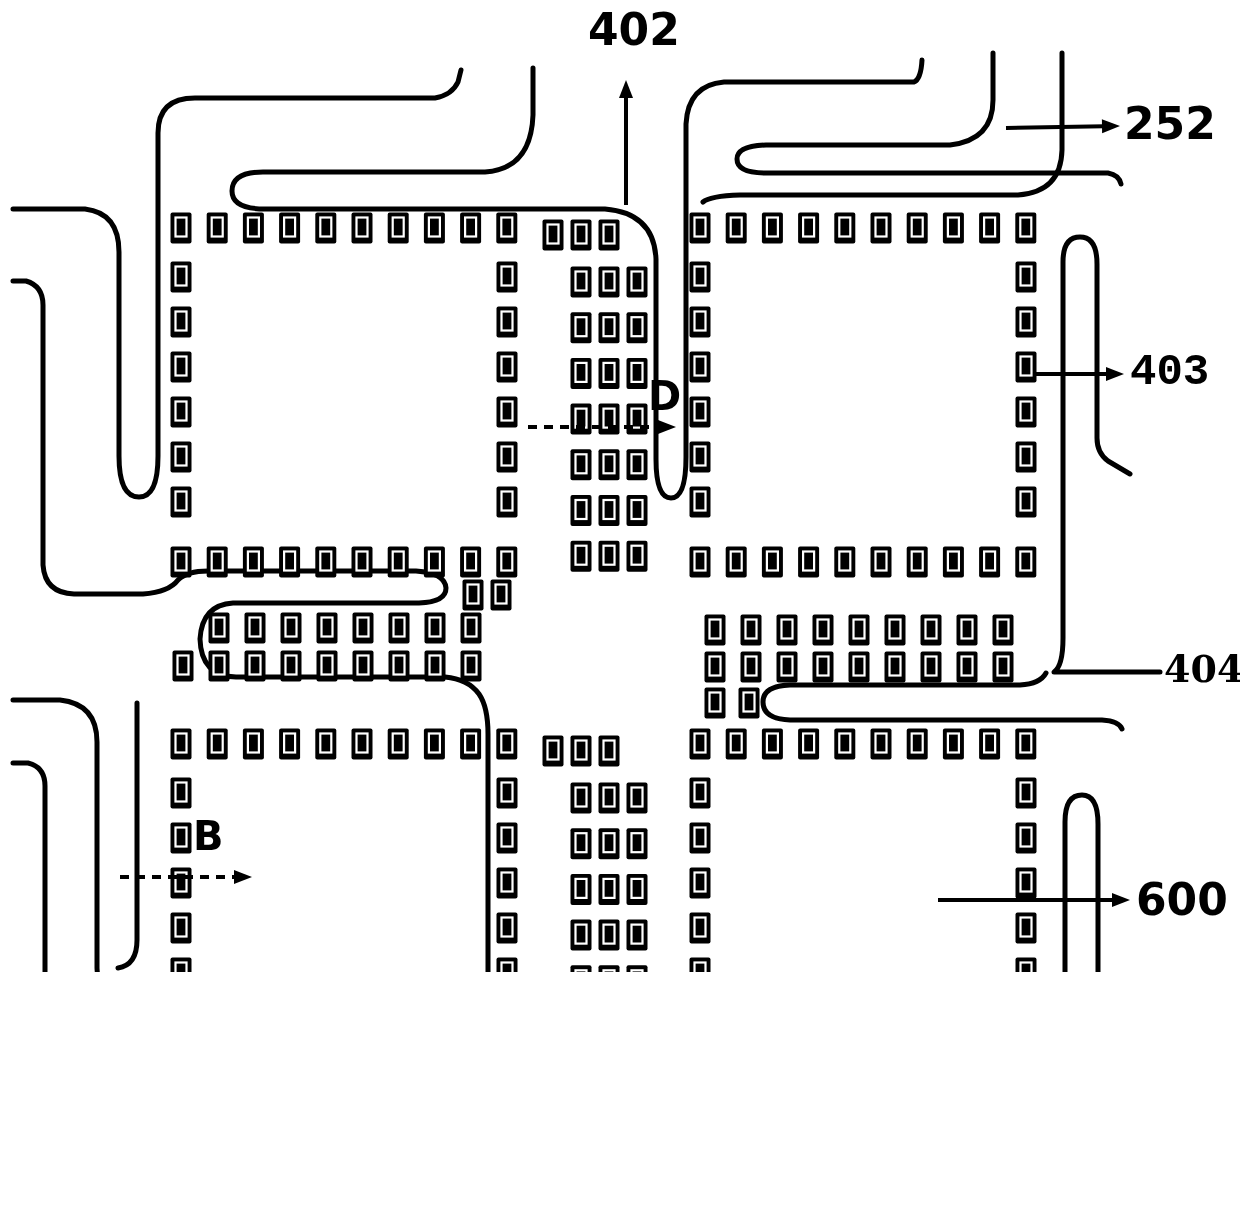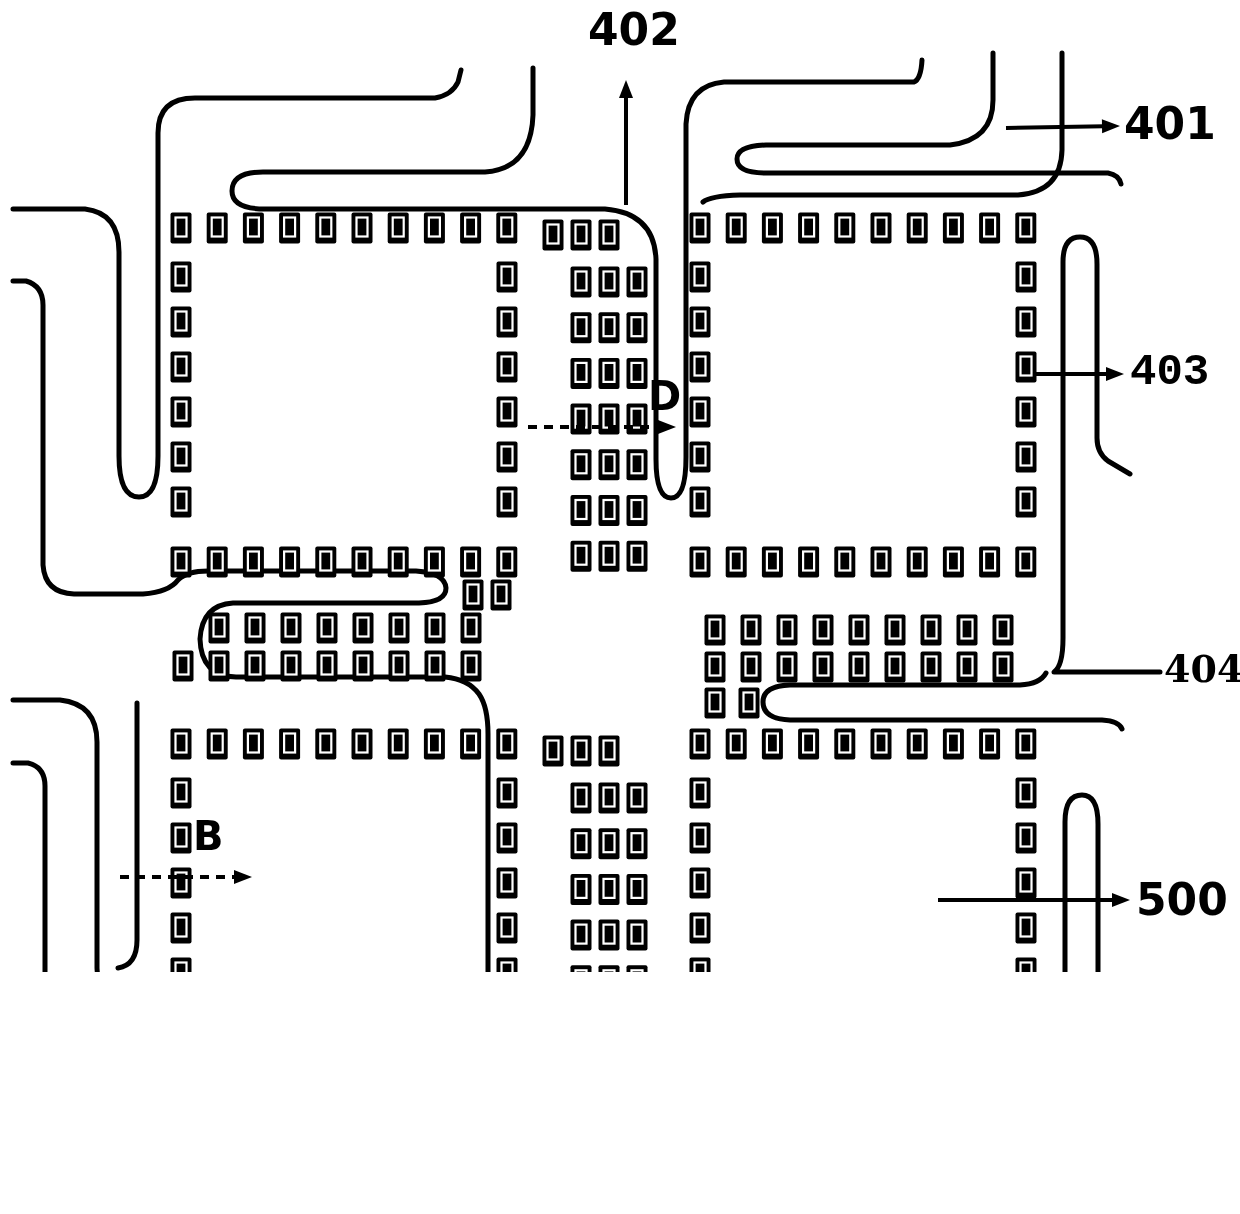--- a/index.html
+++ b/index.html
@@ -477,19 +477,19 @@
       <line x1="1036" y1="374" x2="1108" y2="374" stroke="#000000" stroke-width="4"></line>
       <polygon points="1124,374 1106,381 1106,367" fill="#000000"></polygon>
       <line x1="938" y1="900" x2="1114" y2="900" stroke="#000000" stroke-width="4"></line>
       <polygon points="1130,900 1112,907 1112,893" fill="#000000"></polygon>
       <line x1="528" y1="427" x2="660" y2="427" stroke="#000000" stroke-width="4" stroke-dasharray="9 7"></line>
       <polygon points="676,427 658,434 658,420" fill="#000000"></polygon>
       <line x1="120" y1="877" x2="236" y2="877" stroke="#000000" stroke-width="4" stroke-dasharray="9 7"></line>
       <polygon points="252,877 234,884 234,870" fill="#000000"></polygon>
     </svg>
   <div class="lbl sans" style="left: 588px; top: 8px; font-size: 44px;">402</div>
-  <div class="lbl sans" style="left: 1124px; top: 102px; font-size: 44px;">401</div>
+  <div class="lbl sans" style="left: 1124px; top: 102px; font-size: 44px;">252</div>
   <div class="lbl sans" style="left: 1130px; top: 350px; font-size: 44px; font-family: Liberation Mono, monospace;">403</div>
   <div class="lbl serif" style="left: 1164px; top: 650px; font-size: 38px;">404</div>
-  <div class="lbl sans" style="left: 1136px; top: 878px; font-size: 44px;">500</div>
+  <div class="lbl sans" style="left: 1136px; top: 878px; font-size: 44px;">600</div>
   <div class="lbl sans" style="left: 648px; top: 376px; font-size: 40px;">D</div>
   <div class="lbl sans" style="left: 193px; top: 816px; font-size: 40px;">B</div>
 </div>
 
 </body></html>

